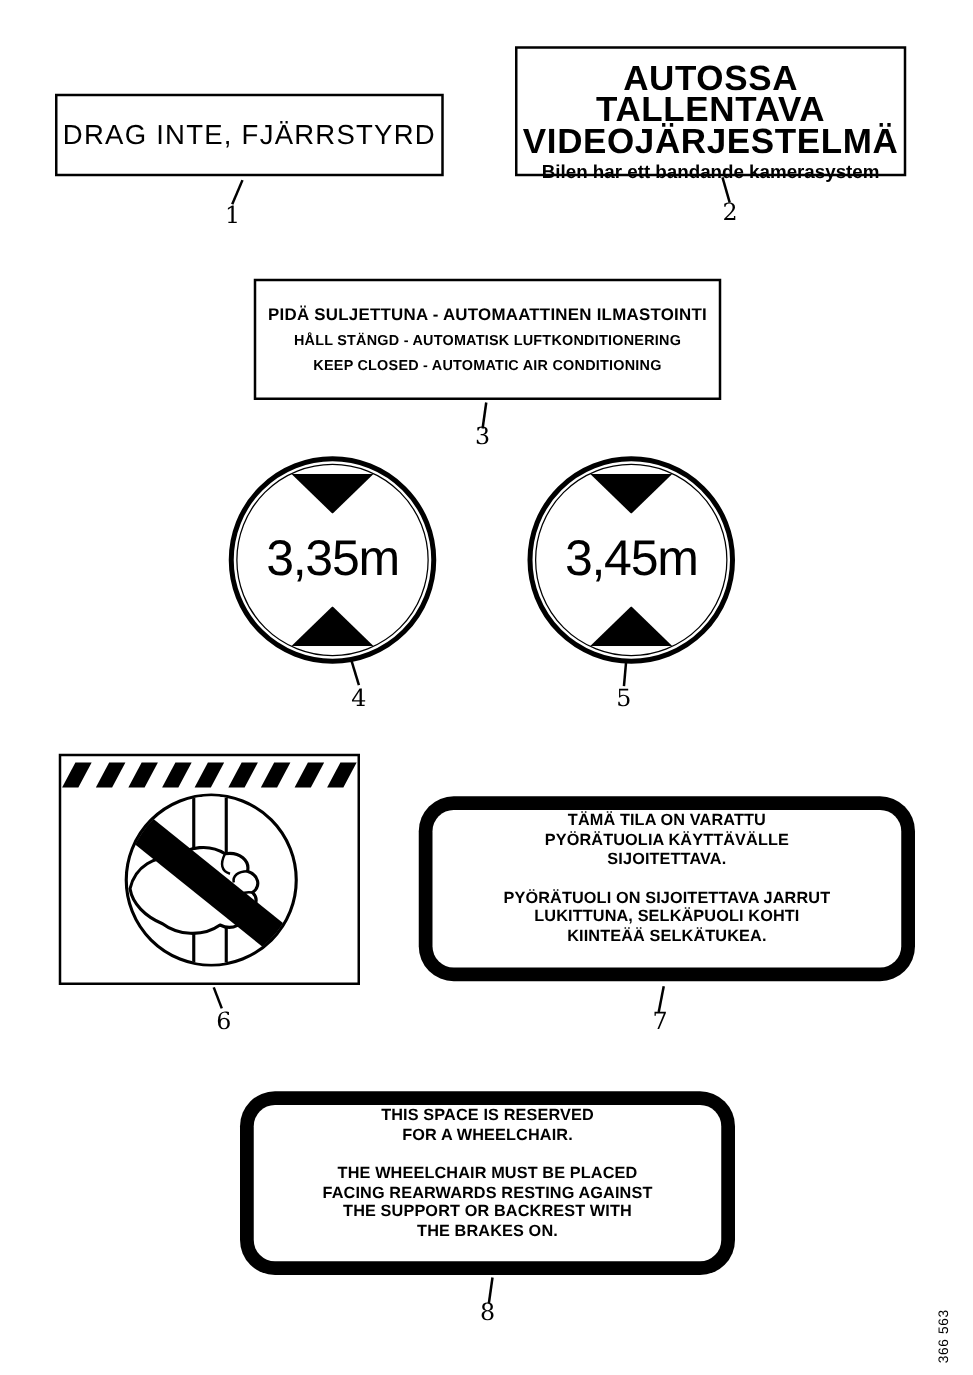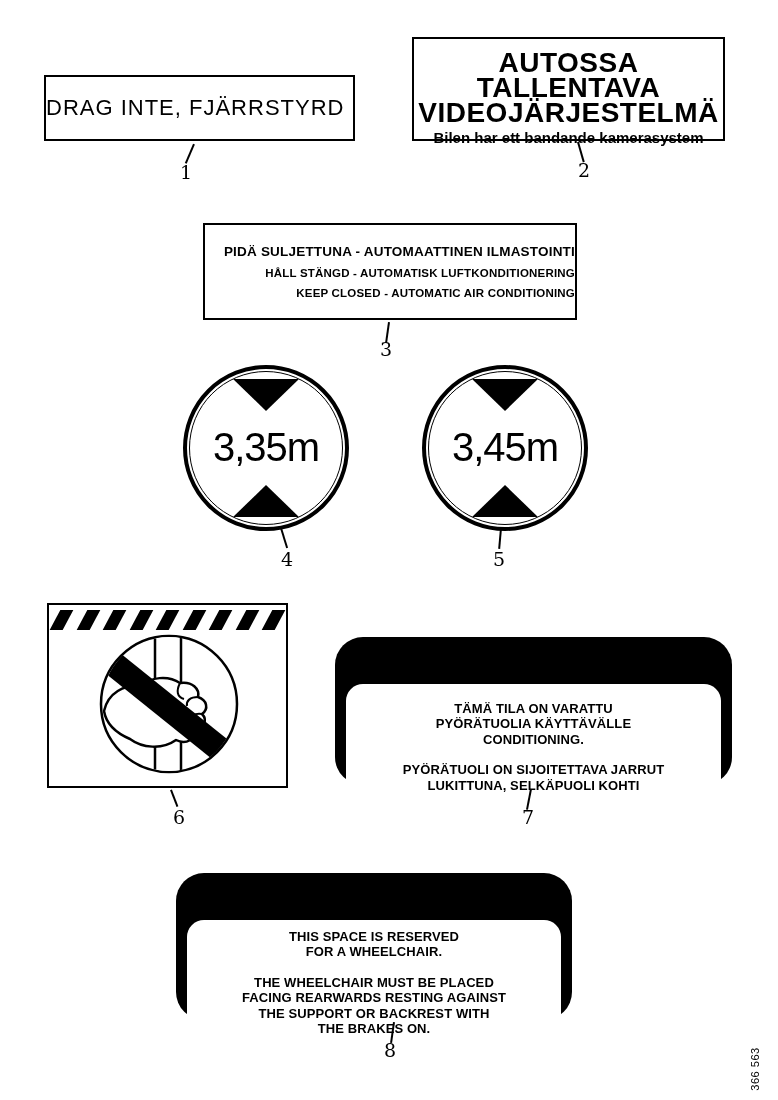--- a/index.html
+++ b/index.html
@@ -5,28 +5,28 @@
   html,body { margin:0; padding:0; background:#fff; }
   .page {
     position:relative; width:778px; height:1100px; background:#ffffff;
     font-family:"Liberation Sans", sans-serif; color:#000; overflow:hidden;
   }
 
   
   .box { position:absolute; background:#fff; border:2px solid #000; box-sizing:border-box; }
 
   .label1 { left:44px; top:75px; width:311px; height:66px;
-            display:flex; align-items:center; 
+            display:flex; align-items:center; justify-content:center;
             font-size:22px; letter-spacing:1px; border-width:2.5px; }
 
   .label2 { left:412px; top:37px; width:313px; height:104px; text-align:center; padding-top:11px; border-width:2.5px; }
   .l2-heading { font-weight:bold; font-size:28px; line-height:25px; letter-spacing:0.5px; }
   .l2-sub { font-weight:bold; font-size:15px; margin-top:4px; }
 
-  .label3 { left:203px; top:223px; width:374px; height:97px; text-align:right; border-width:2.5px; }
+  .label3 { left:203px; top:223px; width:374px; height:97px; text-align:center; border-width:2.5px; }
   .l3-line1 { margin-top:19px; font-weight:bold; font-size:13.5px; letter-spacing:0.2px; }
   .l3-line2 { margin-top:8px; font-weight:bold; font-size:11.5px; letter-spacing:0.2px; }
 
   
   .sign { position:absolute; width:166px; height:166px; box-sizing:border-box;
           border:4px solid #000; border-radius:50%; background:#fff; }
   .sign4 { left:183px; top:365px; }
   .sign5 { left:422px; top:365px; }
   .sign-inner { position:absolute; inset:2px; border:1.5px solid #000; border-radius:50%; overflow:hidden; }
   .tri { position:absolute; left:50%; transform:translateX(-50%); width:66px; height:32px; background:#000; }
@@ -38,25 +38,25 @@
   
   .label6 { left:47px; top:603px; width:241px; height:185px; border-width:2.5px; }
   .hatch { position:absolute; left:6px; right:6px; top:5px; height:20px;
            display:flex; justify-content:space-between; }
   .hatch span { display:block; width:13px; height:100%; background:#000; transform:skewX(-28deg); }
   .nogrip { position:absolute; left:45px; top:24px; }
 
   
   .plate { position:absolute; background:#000; border-radius:28px; box-sizing:border-box; padding:11px; }
   .label7 { left:335px; top:637px; width:397px; height:148px; }
-  .label8 { left:176px; top:873px; width:396px; height:147px; }
+  .label8 { left:192px; top:873px; width:396px; height:147px; }
   .plate-inner { width:100%; height:100%; background:#fff; border-radius:17px;
-                 display:flex; flex-direction:column; justify-content:center;
+                 display:flex; flex-direction:column; 
                  text-align:center; font-weight:bold; font-size:13px; line-height:15.5px;
-                 letter-spacing:0.1px;margin-top:36px; }
+                 letter-spacing:0.1px; }
   .pgap { height:15px; }
 
   
   .leader { position:absolute; width:1.5px; height:21px; background:#000; transform-origin:top center; }
   .callout { position:absolute; width:22px; text-align:center; font-size:19px;
              font-family:"DejaVu Serif", serif; }
 
   .fignum { position:absolute; left:726px; top:1063px; width:58px; text-align:center;
             font-size:11px; letter-spacing:0.5px; transform:rotate(-90deg); }
 </style>
@@ -129,24 +129,25 @@
         <path d="M48 57 C52 64 60 68 70 68" fill="none" stroke="#000" stroke-width="2"></path>
         <line x1="16" y1="32" x2="128" y2="122" stroke="#000" stroke-width="25"></line>
       </g>
     </svg>
   </div>
 
   <div class="plate label7">
     <div class="plate-inner">
       <div>TÄMÄ TILA ON VARATTU</div>
       <div>PYÖRÄTUOLIA KÄYTTÄVÄLLE</div>
-      <div>CONDITIONING.</div>
+      <div>SIJOITETTAVA.</div>
       <div class="pgap"></div>
       <div>PYÖRÄTUOLI ON SIJOITETTAVA JARRUT</div>
       <div>LUKITTUNA, SELKÄPUOLI KOHTI</div>
+      <div>KIINTEÄÄ SELKÄTUKEA.</div>
     </div>
   </div>
 
   <div class="plate label8">
     <div class="plate-inner">
       <div>THIS SPACE IS RESERVED</div>
       <div>FOR A WHEELCHAIR.</div>
       <div class="pgap"></div>
       <div>THE WHEELCHAIR MUST BE PLACED</div>
       <div>FACING REARWARDS RESTING AGAINST</div>

